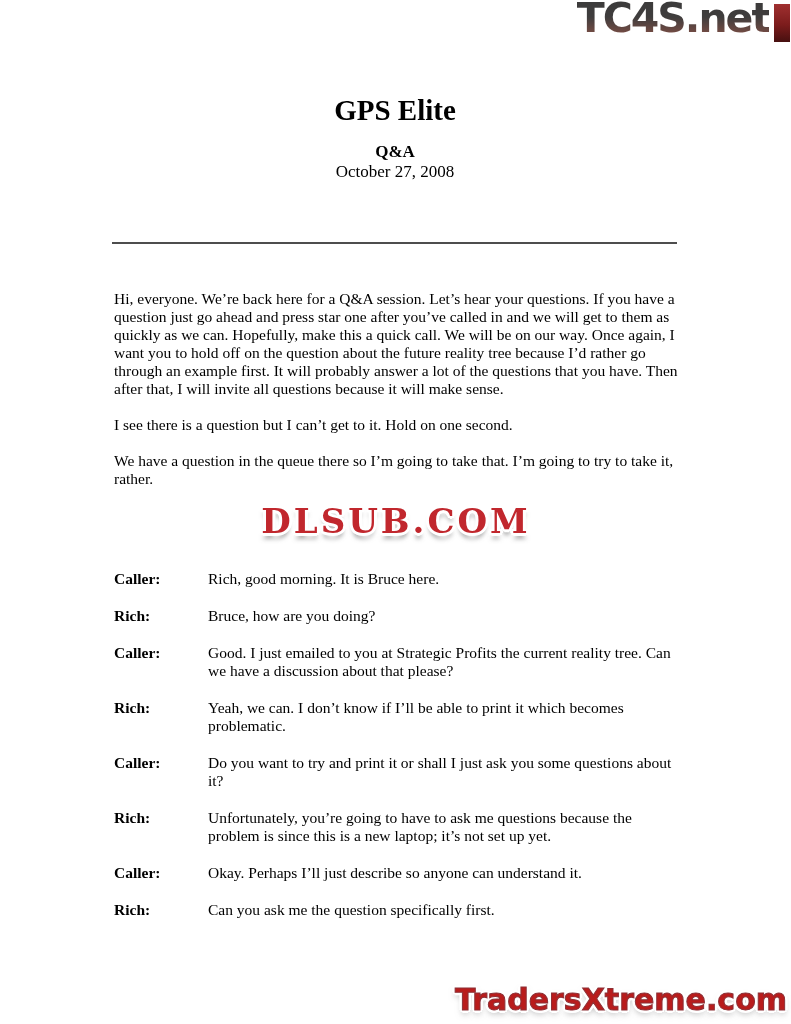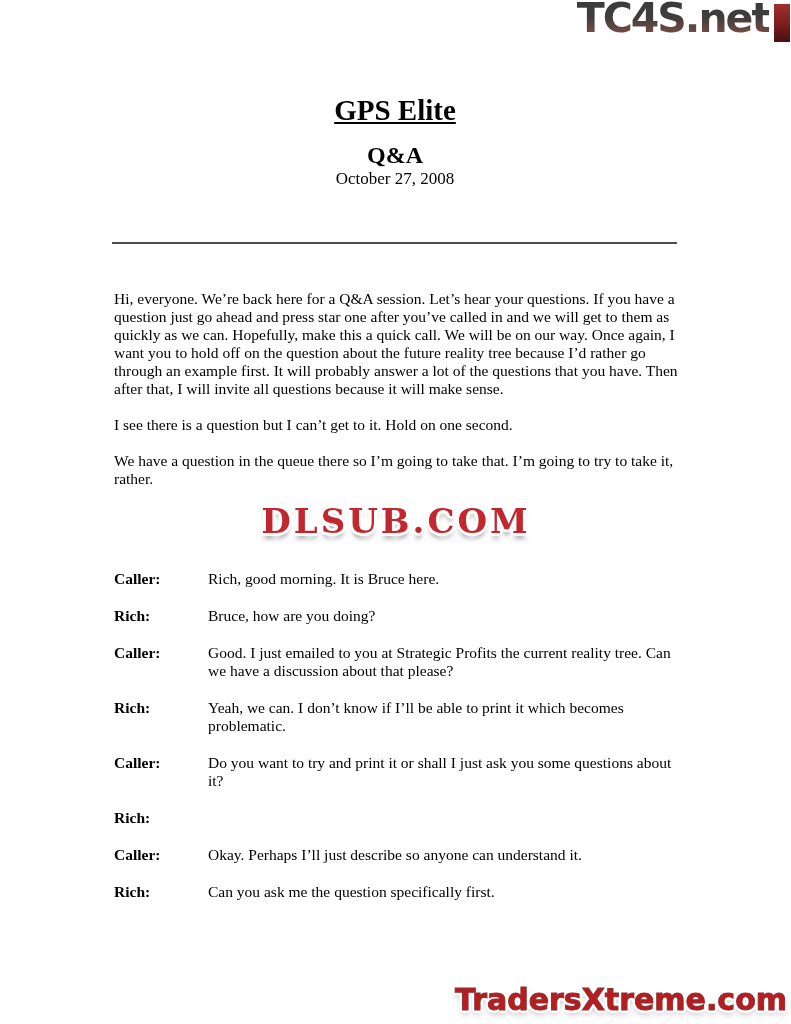--- a/index.html
+++ b/index.html
@@ -30,22 +30,22 @@
     position: absolute; top: 4px; right: 1px;
     width: 16px; height: 38px;
     background: linear-gradient(180deg, #a03030 0%, #7c1c1c 55%, #471010 100%);
   }
 
   
   .doc-header {
     position: absolute; top: 94px; left: 112px; width: 566px;
     text-align: center;
   }
-  .doc-title   { font-size: 29px; font-weight: bold; margin: 0; font-family: "Liberation Serif", serif; text-decoration: underline; }
-  .doc-subtitle{ font-size: 24px; font-weight: bold; margin: 15px 0 0; }
+  .doc-title   { font-size: 29px; font-weight: bold; margin: 0; font-family: "Liberation Serif", serif; }
+  .doc-subtitle{ font-size: 17px; font-weight: bold; margin: 15px 0 0; }
   .doc-date    { font-size: 17px; }
 
   .divider {
     position: absolute; top: 242px; left: 112px; width: 565px;
     border-top: 2px solid #4d4d4d; height: 0;
   }
 
   
   .content {
     position: absolute; top: 290px; left: 114px; width: 564px;
@@ -130,20 +130,21 @@
       <div class="dialog-row">
         <span class="speaker">Rich:</span>
         <span class="speech">Yeah, we can. I don’t know if I’ll be able to print it which becomes problematic.</span>
       </div>
       <div class="dialog-row">
         <span class="speaker">Caller:</span>
         <span class="speech">Do you want to try and print it or shall I just ask you some questions about it?</span>
       </div>
       <div class="dialog-row">
         <span class="speaker">Rich:</span>
+        <span class="speech">Unfortunately, you’re going to have to ask me questions because the problem is since this is a new laptop; it’s not set up yet.</span>
       </div>
       <div class="dialog-row">
         <span class="speaker">Caller:</span>
         <span class="speech">Okay. Perhaps I’ll just describe so anyone can understand it.</span>
       </div>
       <div class="dialog-row">
         <span class="speaker">Rich:</span>
         <span class="speech">Can you ask me the question specifically first.</span>
       </div>
     </div>

